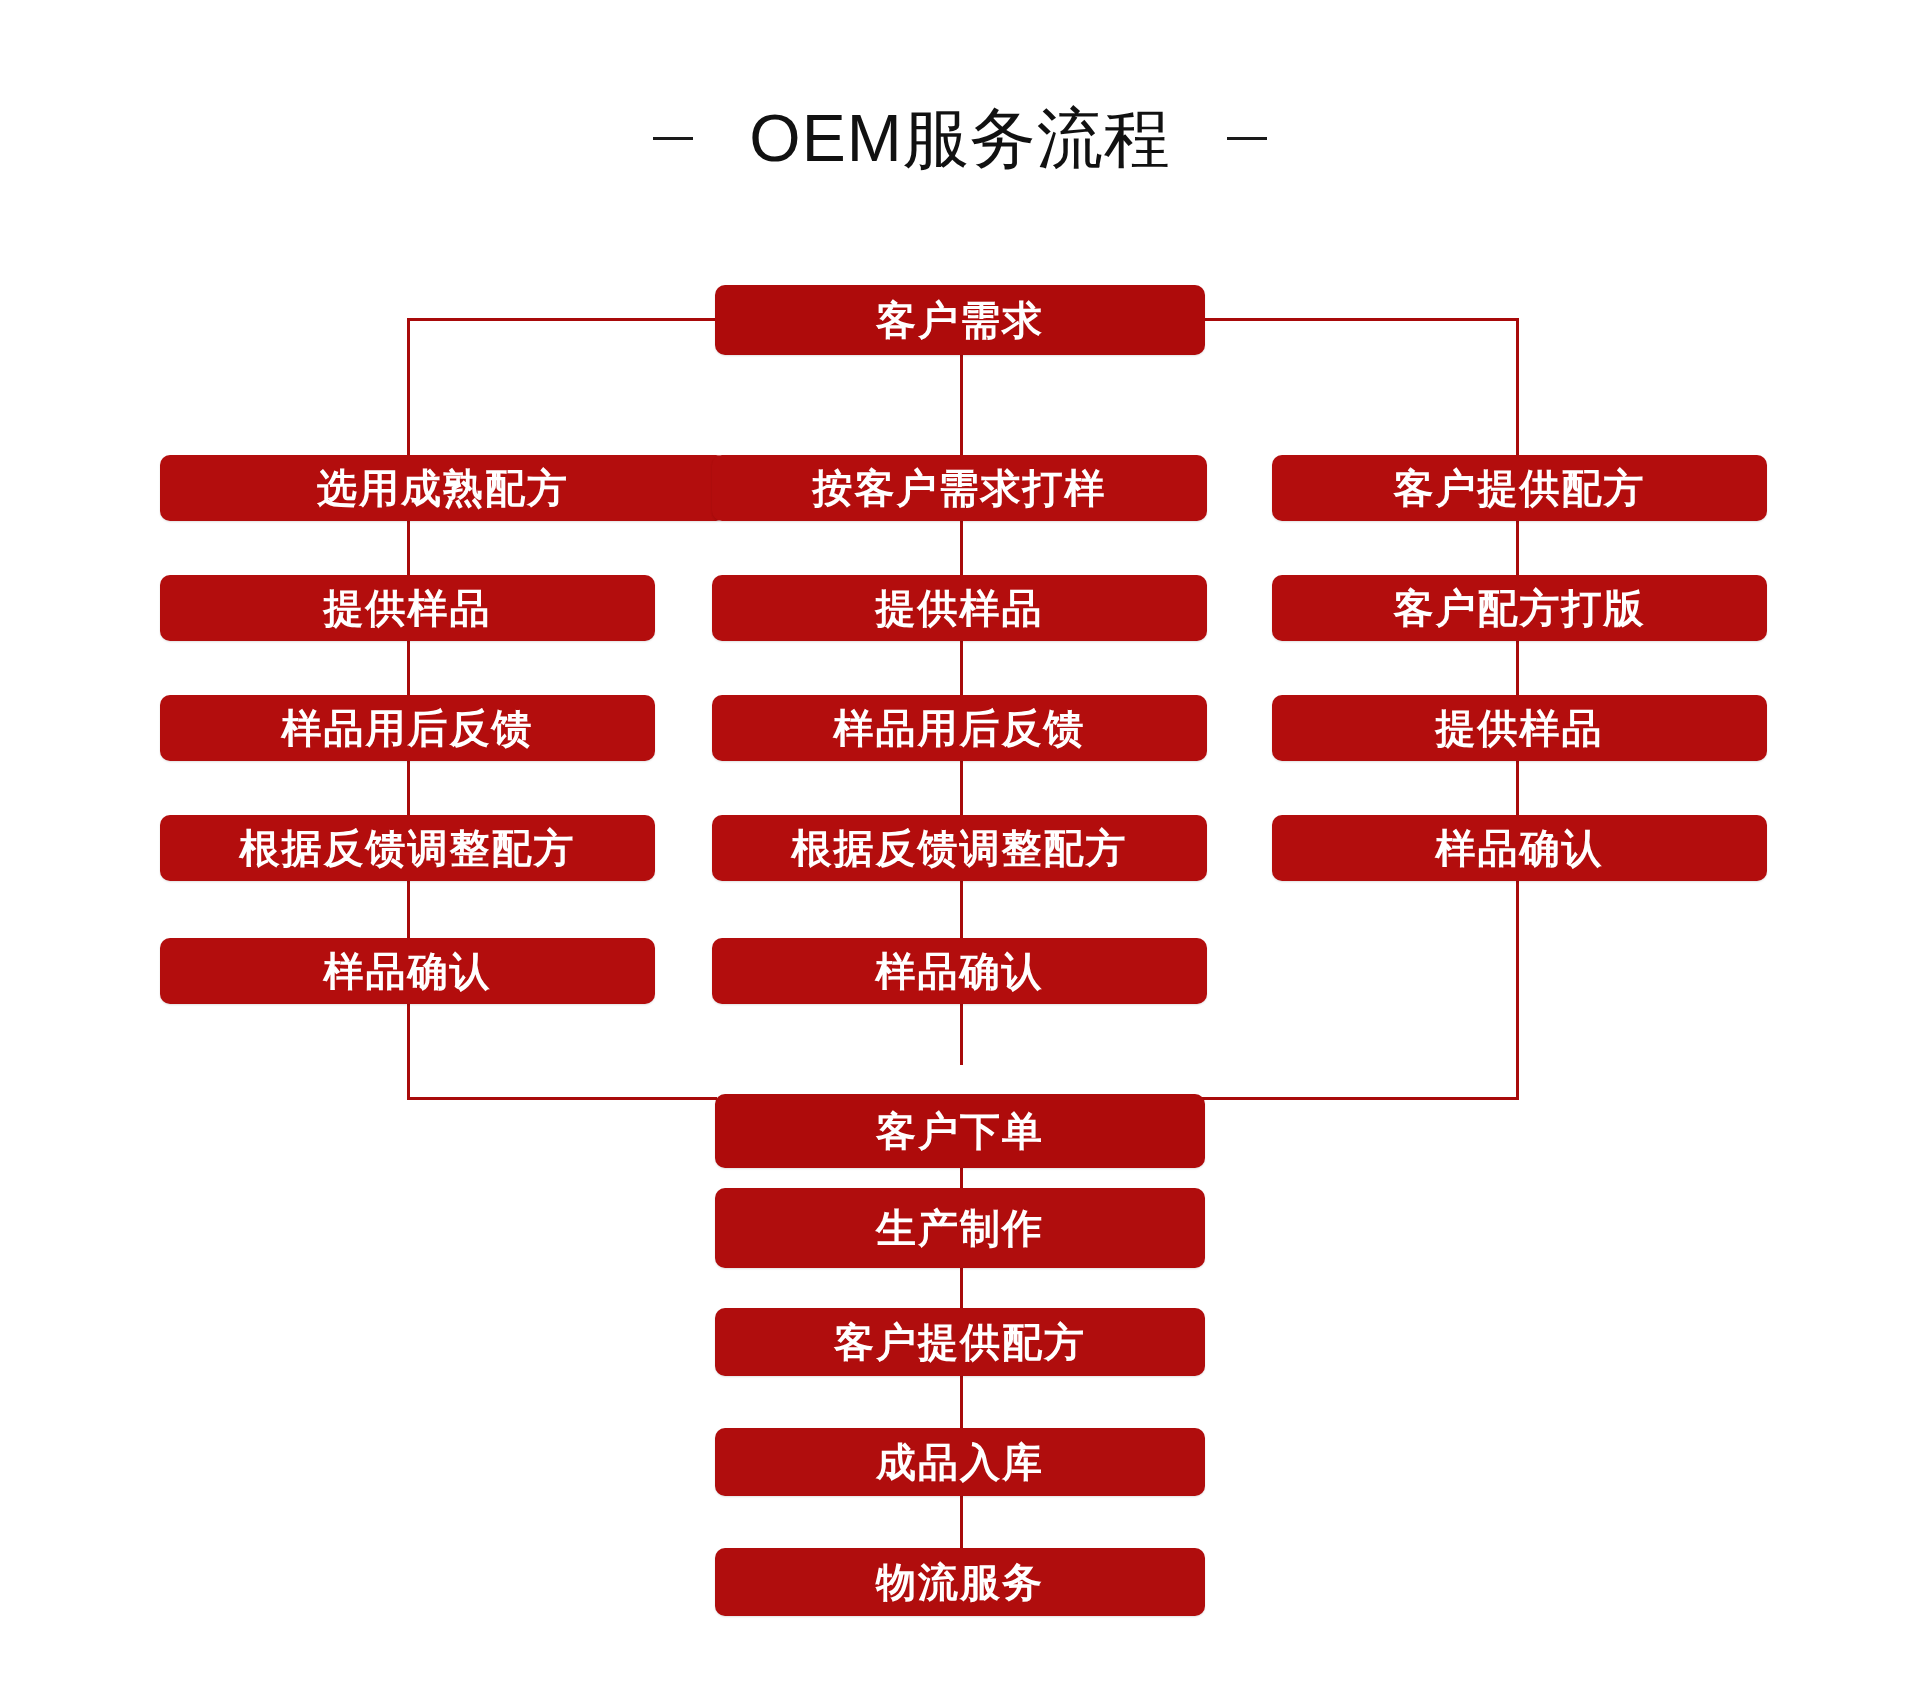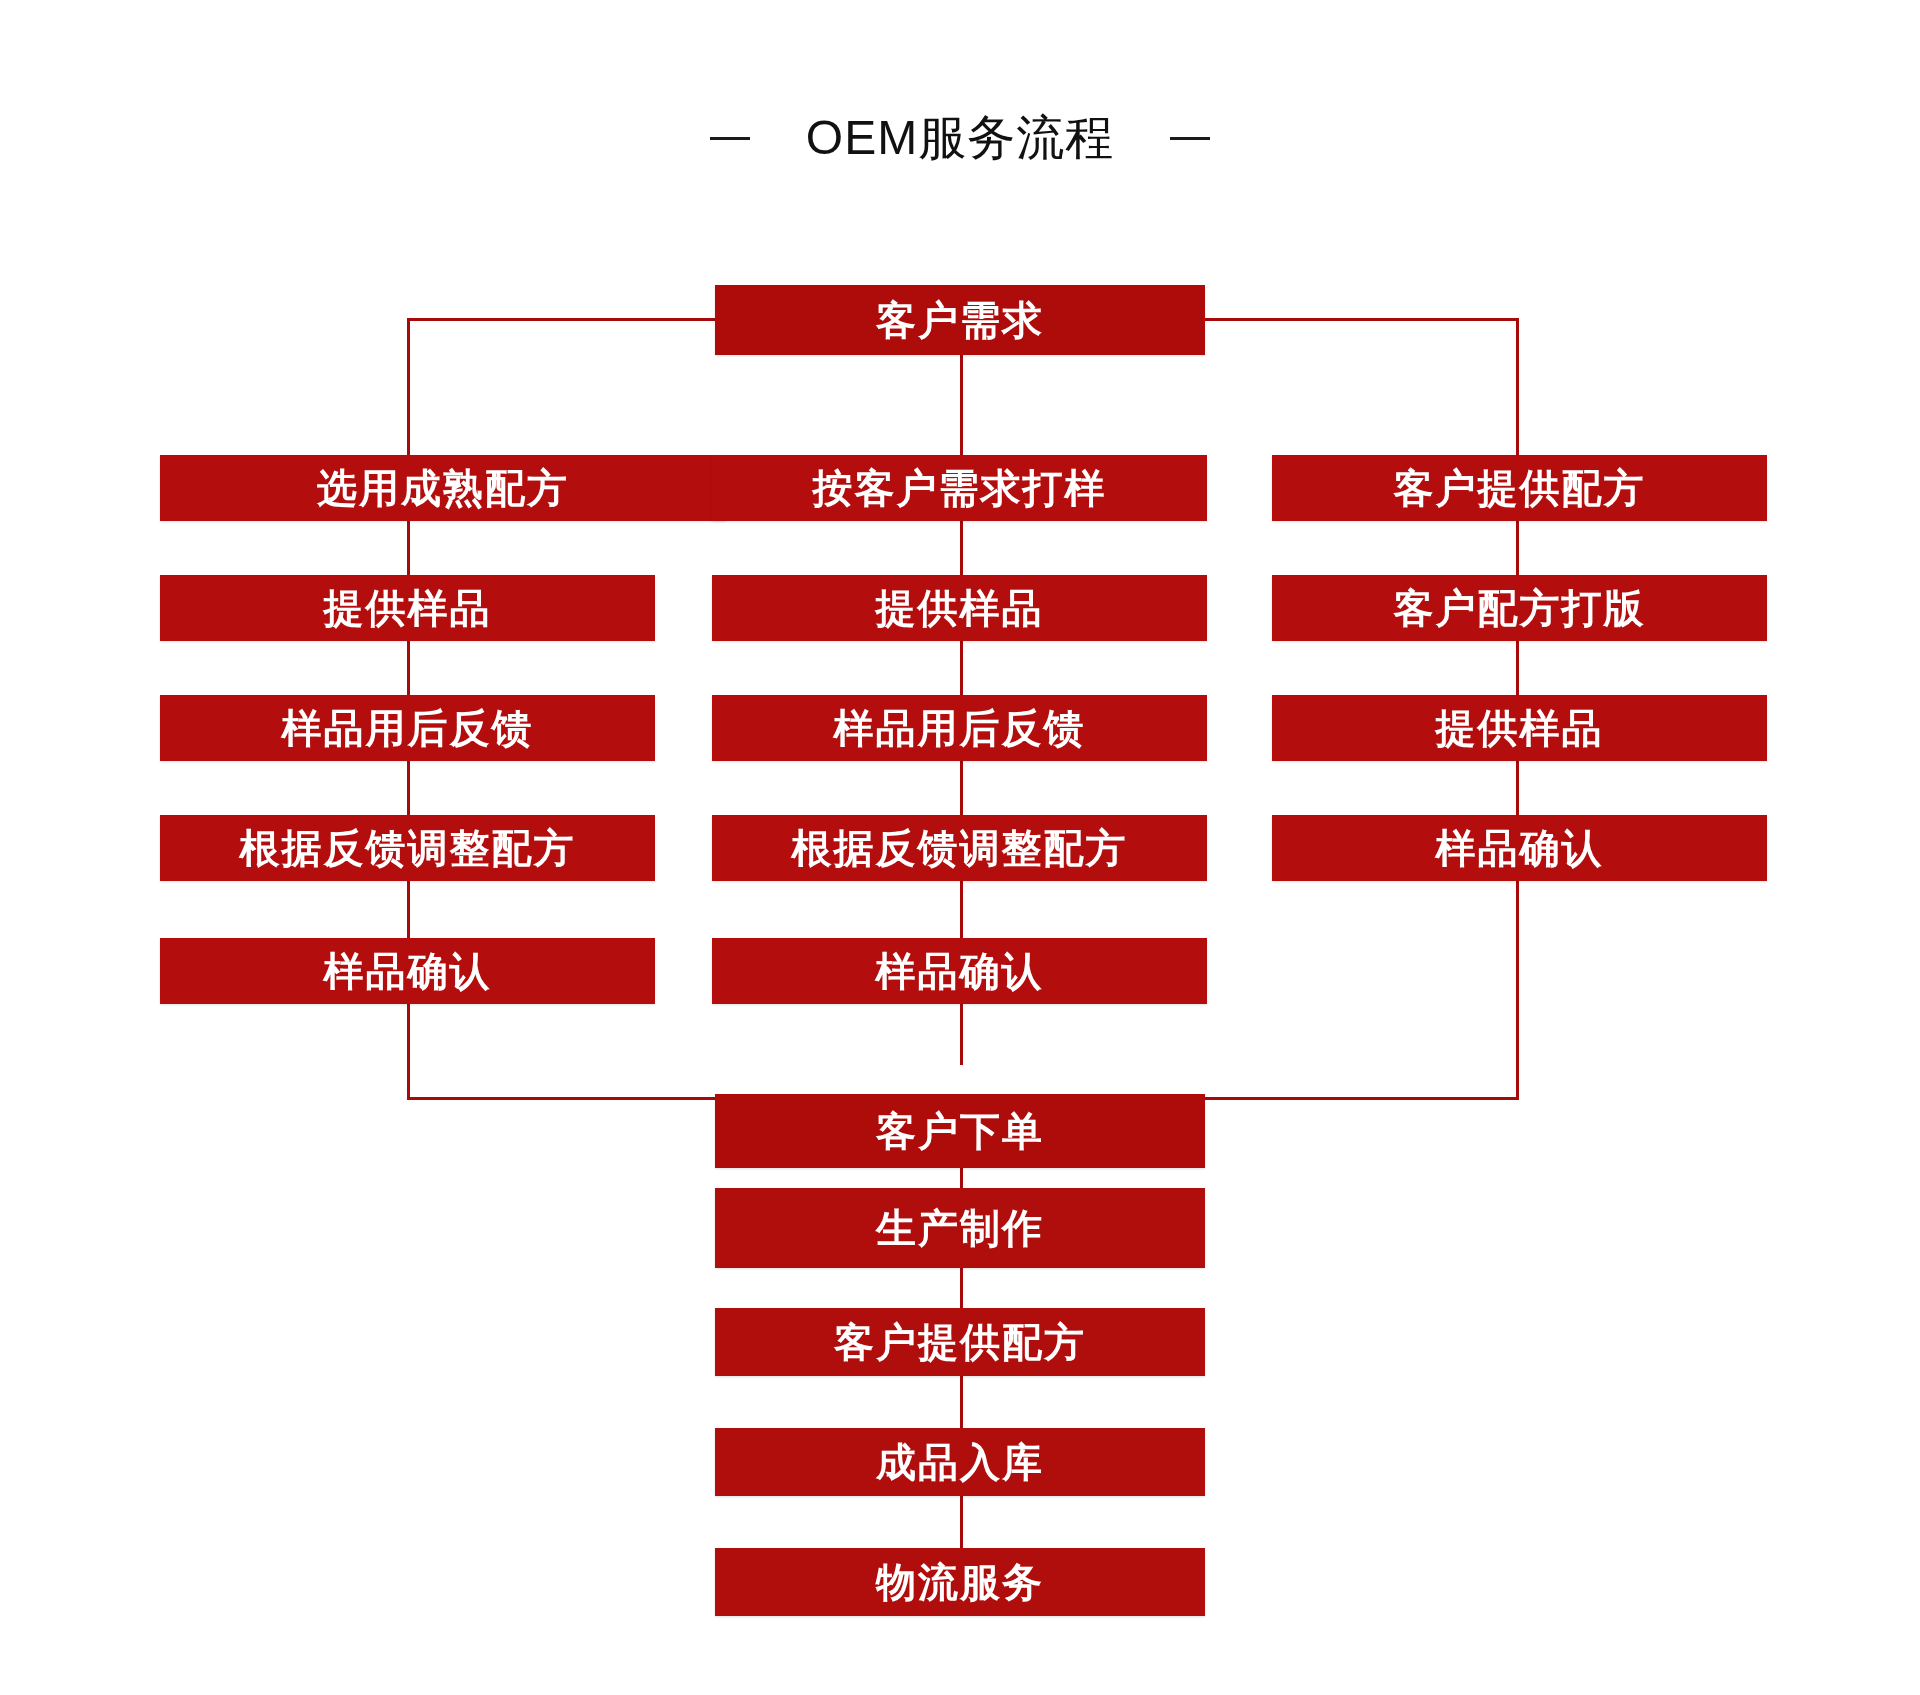--- a/index.html
+++ b/index.html
@@ -28,41 +28,41 @@
     justify-content: center;
     gap: 56px;
   }
   .title-dash {
     width: 40px;
     height: 3px;
     background: #1a1a1a;
     display: block;
   }
   #page-title {
-    font-size: 48px;
+    font-size: 66px;
     font-weight: 400;
     color: #111111;
     letter-spacing: 1px;
     line-height: 1;
     white-space: nowrap;
   }
 
   
   .line {
     position: absolute;
     background: #a80a0a;
   }
   .v { width: 3px; }
   .h { height: 3px; }
 
   
   .node {
     position: absolute;
     background: #b00d0d;
-    border-radius: 0;
+    border-radius: 10px;
     color: #ffffff;
     display: flex;
     align-items: center;
     justify-content: center;
     font-size: 40px;
     font-weight: 700;
     letter-spacing: 2px;
     line-height: 1;
     text-align: center;
     white-space: nowrap;

